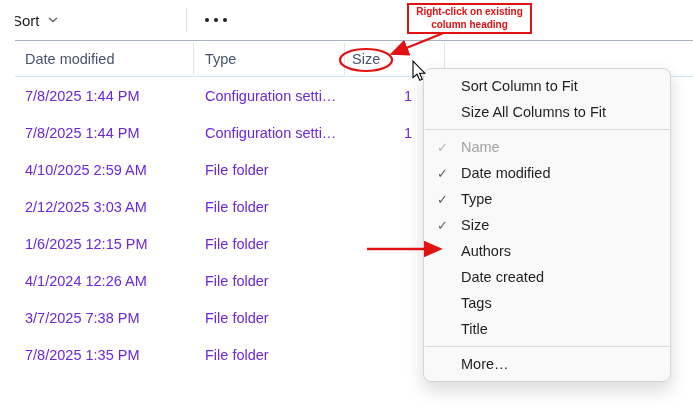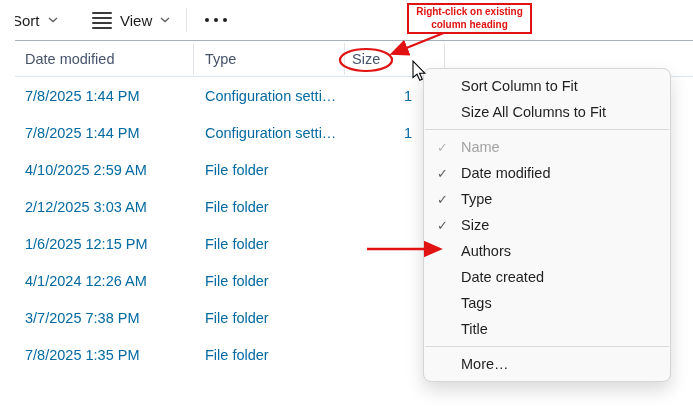--- a/index.html
+++ b/index.html
@@ -25,21 +25,21 @@
   .list-header{position:absolute;left:0;top:41px;width:100%;height:36px;background:#fff;}
   .col-h{position:absolute;top:0;height:36px;display:flex;align-items:center;
          font-size:14.5px;color:#46536b;}
   .col-date{left:10px;} .col-type{left:190px;} .col-size{left:337px;}
   .hdr-vsep{position:absolute;top:2px;width:1px;height:32px;background:#e1e5ea;}
   .header-bottom{position:absolute;left:0;top:76px;width:100%;height:1px;background:#d7e6f5;z-index:1;}
   
   .file-list{position:absolute;left:0;top:77px;width:100%;}
   .row{position:relative;height:37px;}
   .cell{position:absolute;top:0;height:37px;display:flex;align-items:center;
-        font-size:14.5px;color:#0369a1;white-space:nowrap;}
+        font-size:14.5px;color:#6d28d9;white-space:nowrap;}
   .cell-date{left:10px;} .cell-type{left:190px;}
   .cell-size{left:340px;width:57px;justify-content:flex-end;}
   
   .context-menu{position:absolute;left:408px;top:68px;width:248px;box-sizing:border-box;
     background:#f9f9f9;border:1px solid #d5d5d5;border-radius:8px;
     box-shadow:0 8px 18px rgba(0,0,0,.15);padding:4px 0;z-index:5;}
   .menu-item{display:flex;align-items:center;height:26px;padding-left:13px;
     font-size:14.5px;color:#1f1f1f;cursor:default;}
   .mi-check{width:24px;font-size:13px;color:#5d5d5d;}
   .menu-item.disabled{color:#a3a3a3;}
@@ -53,32 +53,20 @@
   .overlay{position:absolute;left:0;top:0;width:693px;height:410px;z-index:10;pointer-events:none;}
 </style>
 </head>
 <body>
 
 <div class="app">
 
   <div class="toolbar">
     <div class="tb-btn sort-btn">
       <span class="tb-label">Sort</span>
-      <svg class="chev" width="10" height="6">
-        <path d="M1 1 L5 4.6 L9 1" stroke="#5f5f5f" fill="none" stroke-width="1.3"></path>
-      </svg>
-    </div>
-    <div class="tb-btn view-btn">
-      <span class="view-icon">
-          <i></i>
-          <i></i>
-          <i></i>
-          <i></i>
-        </span>
-      <span class="tb-label">View</span>
       <svg class="chev" width="10" height="6">
         <path d="M1 1 L5 4.6 L9 1" stroke="#5f5f5f" fill="none" stroke-width="1.3"></path>
       </svg>
     </div>
     <div class="tb-sep"></div>
     <div class="more-btn">
       <i></i>
         <i></i>
         <i></i>
     </div>

